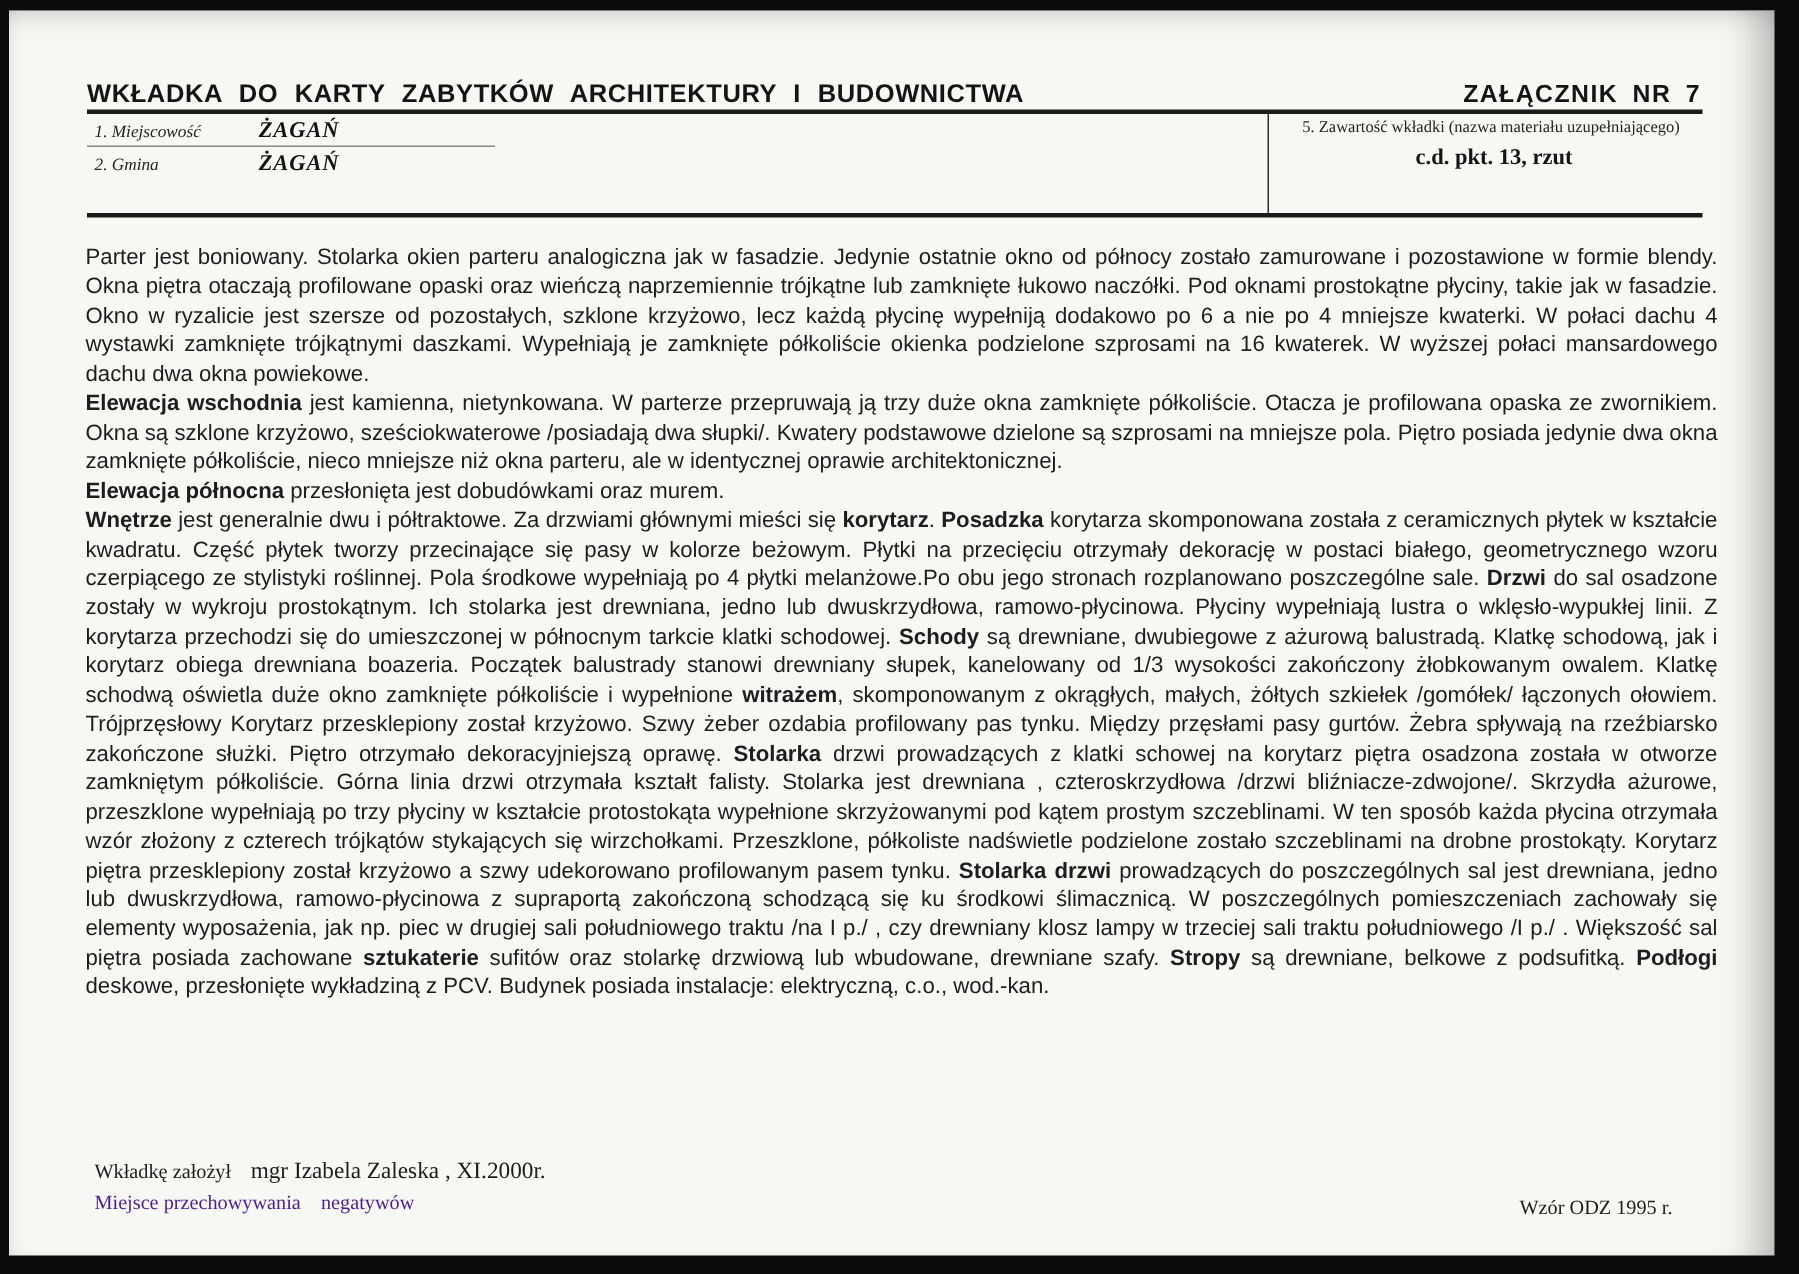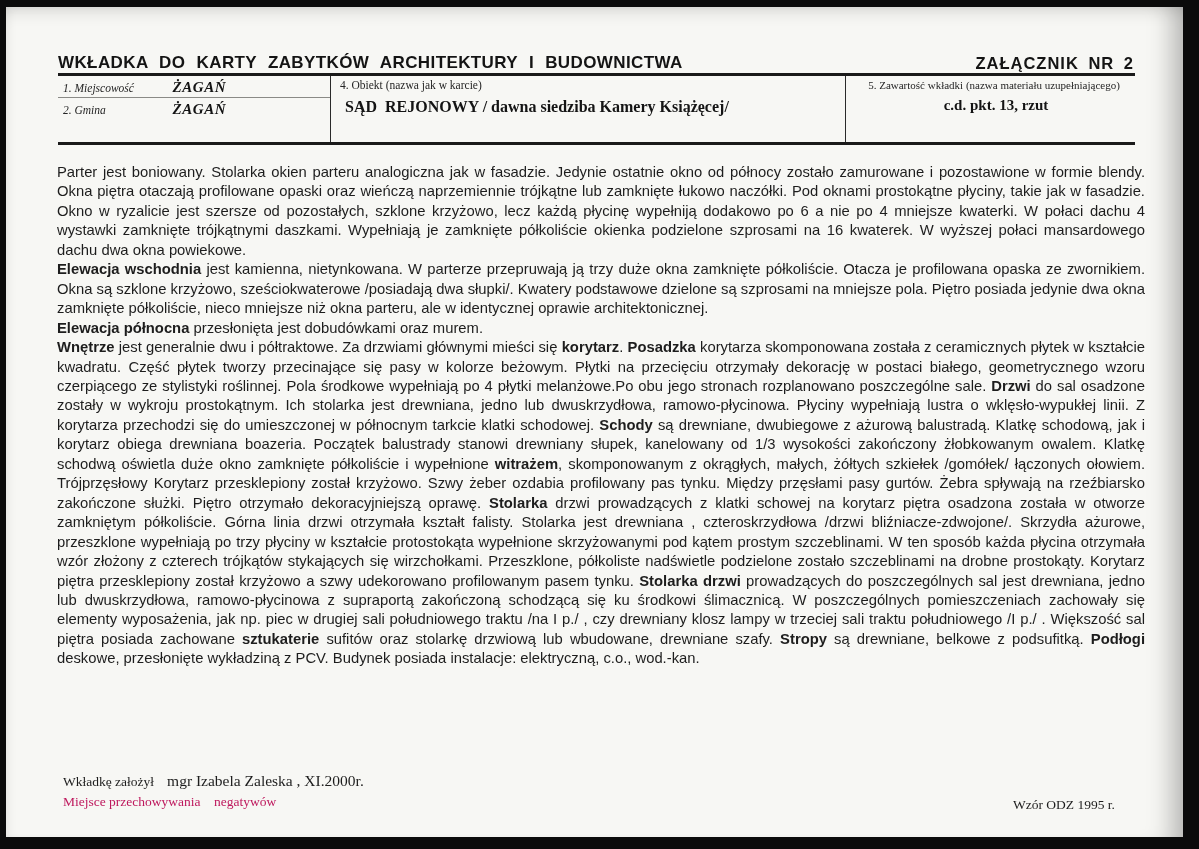--- a/index.html
+++ b/index.html
@@ -71,50 +71,46 @@
     text-align:justify;hyphens:none;
   }
   .body-text p{margin:0;}
   .body-text .b{font-weight:bold;}
   
   .footer-line1{position:absolute;left:57px;top:765px;white-space:nowrap;
     font-family:"Liberation Serif",serif;color:#1d1d1d;}
   .footer-line1 .small{font-size:13.5px;}
   .footer-line1 .big{font-size:15.5px;margin-left:9px;}
   .footer-line2{position:absolute;left:57px;top:787px;white-space:nowrap;
-    font-family:"Liberation Serif",serif;font-size:13.5px;color:#be185d;}
+    font-family:"Liberation Serif",serif;font-size:13.5px;color:#4c1d95;}
   .footer-line2 .val{margin-left:10px;}
   .footer-right{position:absolute;left:1007px;top:790px;white-space:nowrap;
     font-family:"Liberation Serif",serif;font-size:13.5px;color:#1d1d1d;}
 </style>
 </head>
 <body>
 
 <div class="page">
 
   <div class="hdr-title">WKŁADKA DO KARTY ZABYTKÓW ARCHITEKTURY I BUDOWNICTWA</div>
-  <div class="hdr-annex">ZAŁĄCZNIK NR 2</div>
+  <div class="hdr-annex">ZAŁĄCZNIK NR 7</div>
   <div class="hdr-rule"></div>
 
   <div class="meta-table">
     <div class="meta-col col1">
       <div class="meta-row">
         <span class="meta-label">1. Miejscowość</span>
         <span class="meta-value">ŻAGAŃ</span>
       </div>
       <div class="meta-row">
         <span class="meta-label">2. Gmina</span>
         <span class="meta-value">ŻAGAŃ</span>
       </div>
     </div>
 
-    <div class="meta-col col2">
-      <div class="meta-caption">4. Obiekt (nazwa jak w karcie)</div>
-      <div class="meta-bigvalue">SĄD  REJONOWY / dawna siedziba Kamery Książęcej/</div>
-    </div>
 
     <div class="meta-col col3">
       <div class="meta-caption">5. Zawartość wkładki (nazwa materiału uzupełniającego)</div>
       <div class="meta-bigvalue">c.d. pkt. 13, rzut</div>
     </div>
   </div>
 
   <div class="body-text">
       <p><span>Parter jest boniowany. Stolarka okien parteru analogiczna jak w fasadzie. Jedynie ostatnie okno od północy zostało zamurowane i pozostawione w formie blendy. Okna piętra otaczają profilowane opaski oraz wieńczą naprzemiennie trójkątne lub zamknięte łukowo naczółki. Pod oknami prostokątne płyciny, takie jak w fasadzie. Okno w ryzalicie jest szersze od pozostałych, szklone krzyżowo, lecz każdą płycinę wypełniją dodakowo po 6 a nie po 4 mniejsze kwaterki. W połaci dachu 4 wystawki zamknięte trójkątnymi daszkami. Wypełniają je zamknięte półkoliście okienka podzielone szprosami na 16 kwaterek. W wyższej połaci mansardowego dachu dwa okna powiekowe.</span></p>
       <p><span class="b">Elewacja wschodnia</span><span> jest kamienna, nietynkowana. W parterze przepruwają ją trzy duże okna zamknięte półkoliście. Otacza je profilowana opaska ze zwornikiem. Okna są szklone krzyżowo, sześciokwaterowe /posiadają dwa słupki/. Kwatery podstawowe dzielone są szprosami na mniejsze pola. Piętro posiada jedynie dwa okna zamknięte półkoliście, nieco mniejsze niż okna parteru, ale w identycznej oprawie architektonicznej.</span></p>

